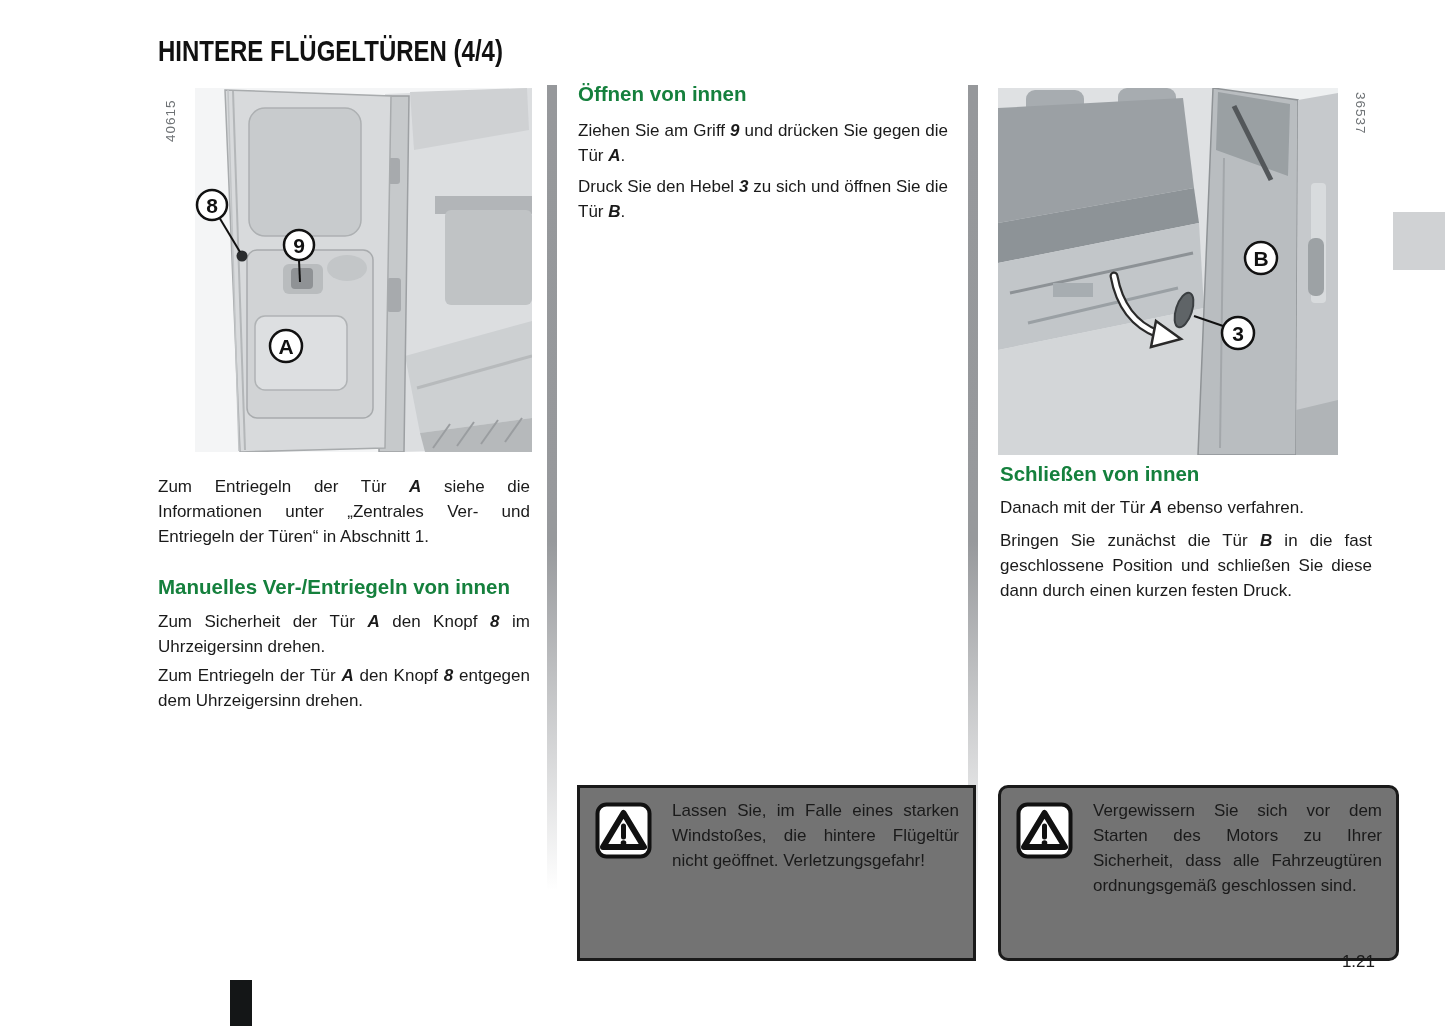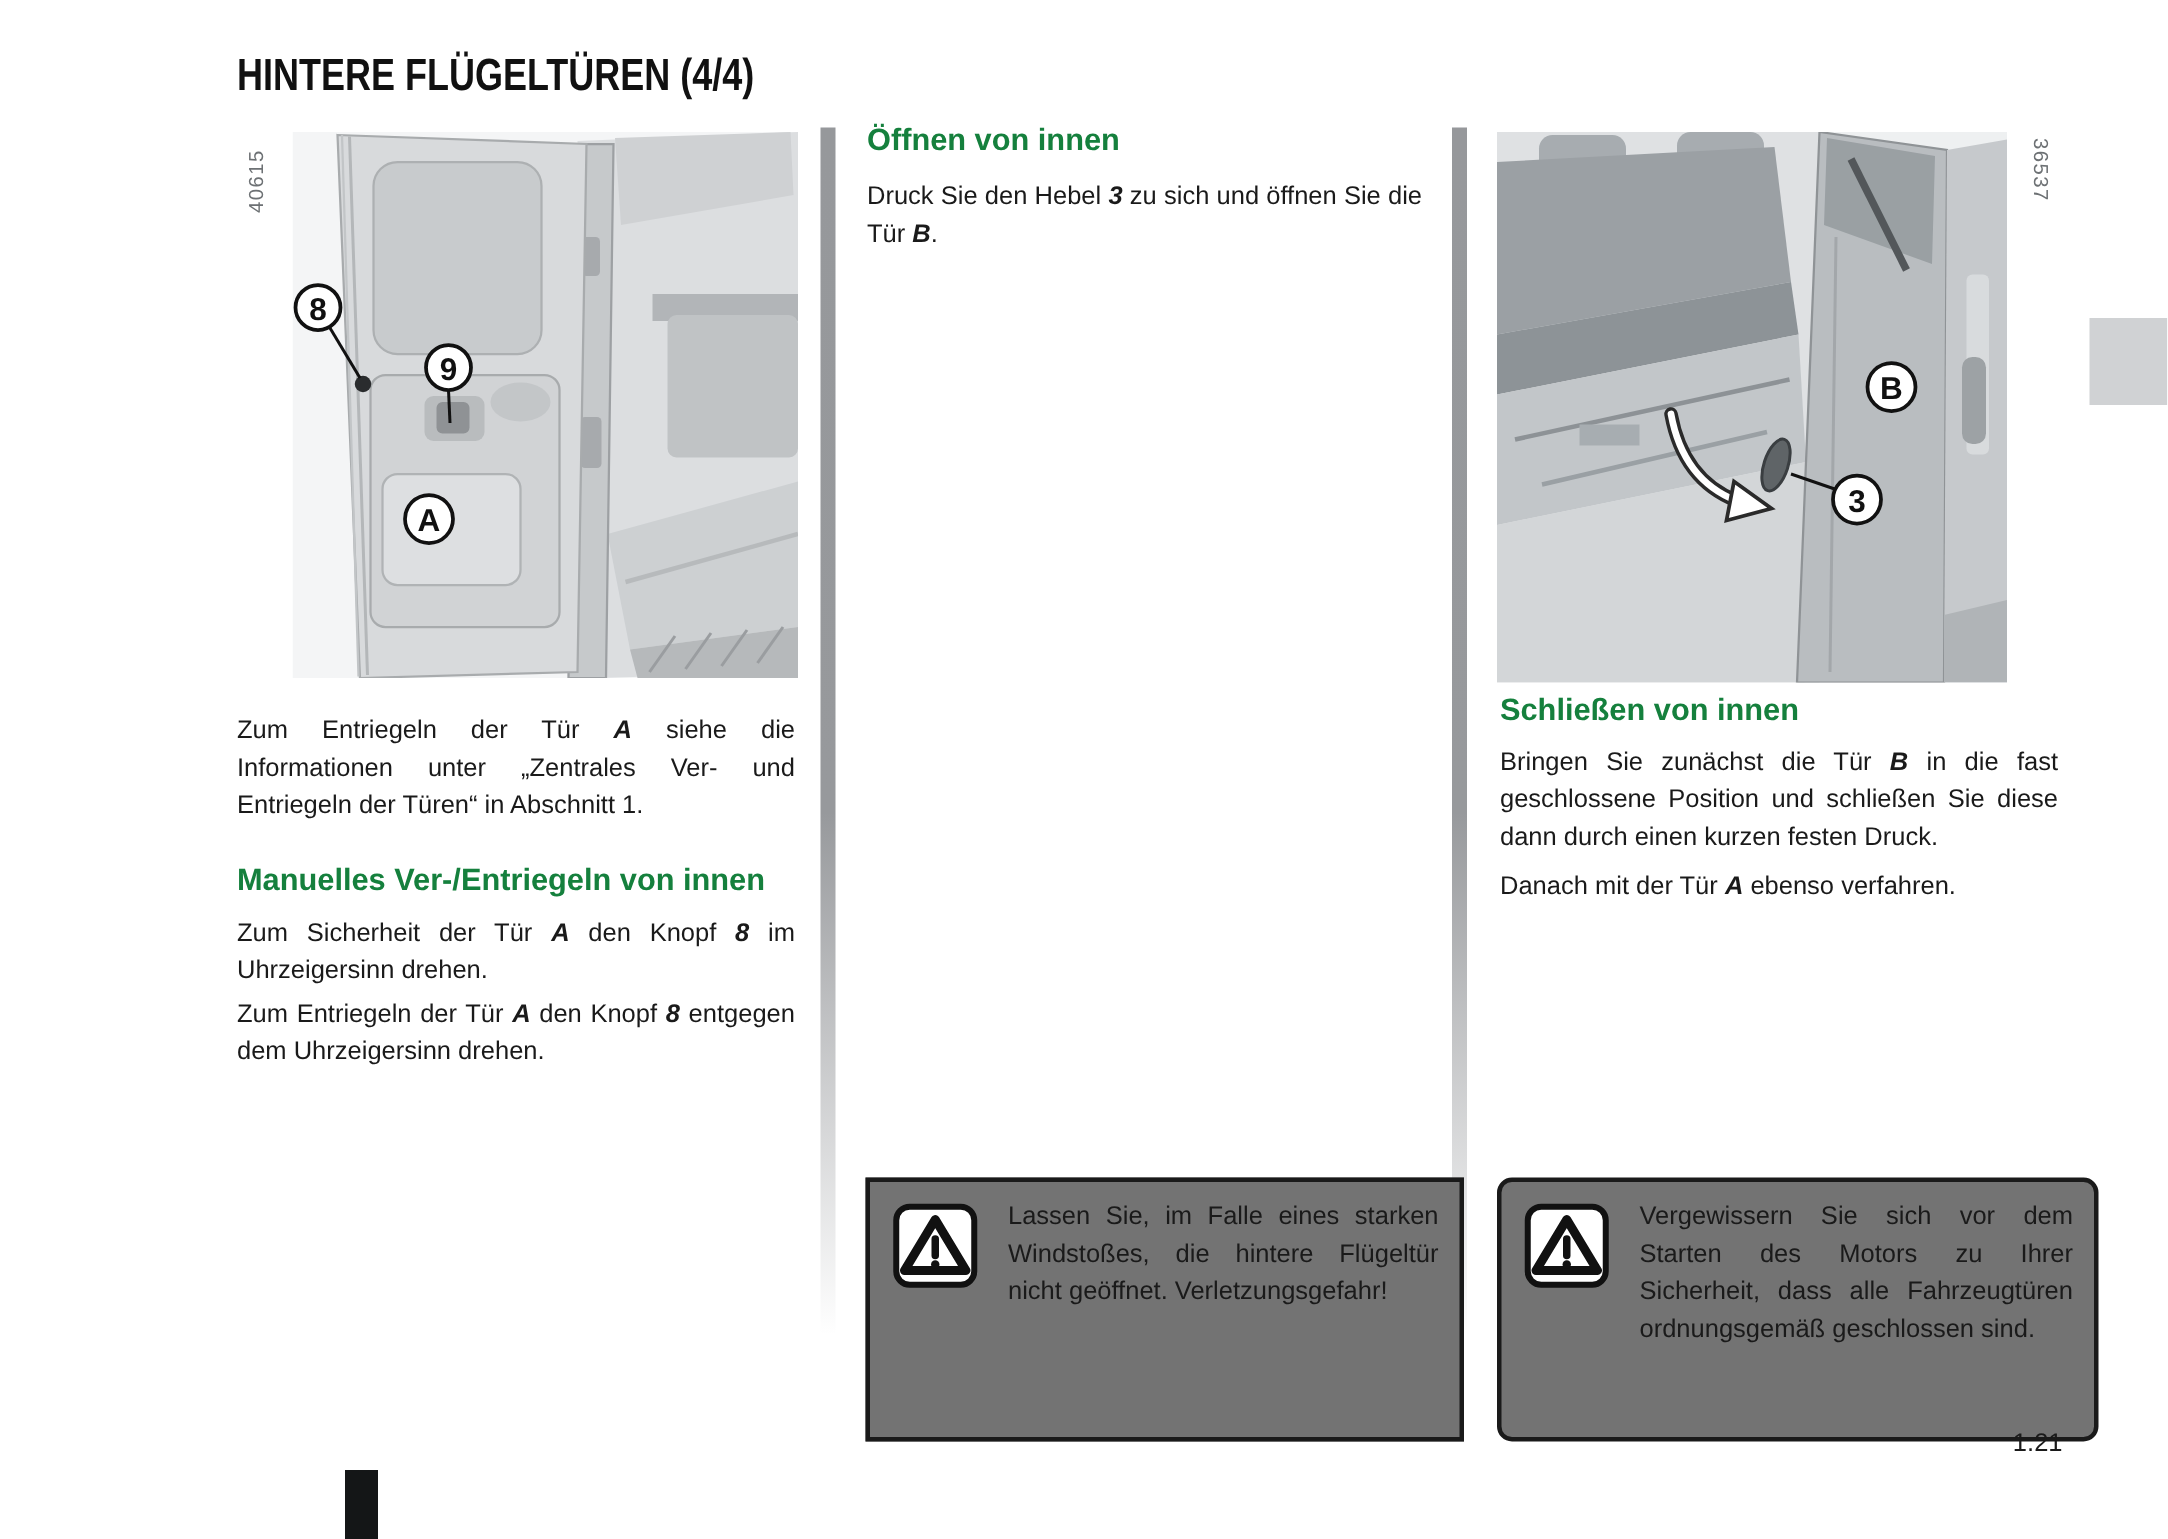--- a/index.html
+++ b/index.html
@@ -109,20 +109,21 @@
 
   <div id="left-col" class="abs col">
     <p class="body"><span>Zum Entriegeln der Tür </span><span class="ref">A</span><span> siehe die Informationen unter „Zentrales Ver- und Entriegeln der Türen“ in Abschnitt 1.</span></p>
     <h2>Manuelles Ver-/Entriegeln von innen</h2>
     <p class="body"><span>Zum Sicherheit der Tür </span><span class="ref">A</span><span> den Knopf </span><span class="ref">8</span><span> im Uhrzeigersinn drehen.</span></p>
     <p class="body"><span>Zum Entriegeln der Tür </span><span class="ref">A</span><span> den Knopf </span><span class="ref">8</span><span> entgegen dem Uhrzeigersinn drehen.</span></p>
   </div>
 
   <div id="mid-col" class="abs col">
     <h2>Öffnen von innen</h2>
+    <p><span>Ziehen Sie am Griff </span><span class="ref">9</span><span> und drücken Sie gegen die Tür </span><span class="ref">A</span><span>.</span></p>
     <p><span>Druck Sie den Hebel </span><span class="ref">3</span><span> zu sich und öffnen Sie die Tür </span><span class="ref">B</span><span>.</span></p>
   </div>
 
   <div id="fig-id-right" class="abs fig-id">36537</div>
 
   <div id="figure-right" class="abs figure">
     <svg width="340" height="367" viewBox="0 0 340 367">
       <rect x="0" y="0" width="340" height="367" fill="#eef0f1"></rect>
       <polygon points="0,0 215,0 205,367 0,367" fill="#dfe1e3"></polygon>
 
@@ -155,22 +156,22 @@
       <circle class="callout-circle" cx="263" cy="170" r="16"></circle>
       <text class="callout-text" x="263" y="178" text-anchor="middle">B</text>
       <line class="callout-line" x1="196" y1="228" x2="228" y2="239"></line>
       <circle class="callout-circle" cx="240" cy="245" r="16"></circle>
       <text class="callout-text" x="240" y="253" text-anchor="middle">3</text>
     </svg>
   </div>
 
   <div id="right-col" class="abs col">
     <h2>Schließen von innen</h2>
+    <p><span>Danach mit der Tür </span><span class="ref">A</span><span> ebenso verfahren.</span></p>
     <p><span>Bringen Sie zunächst die Tür </span><span class="ref">B</span><span> in die fast geschlossene Position und schließen Sie diese dann durch einen kurzen festen Druck.</span></p>
-    <p><span>Danach mit der Tür </span><span class="ref">A</span><span> ebenso verfahren.</span></p>
   </div>
 
   <div id="warning-box-mid" class="abs warning-box">
     <span class="warning-icon-wrap">
       <svg width="57" height="57" viewBox="0 0 57 57">
         <rect x="2.5" y="2.5" width="52" height="52" rx="9" fill="#fff" stroke="#111" stroke-width="4"></rect>
         <path d="M28.5,11 L49,45 L8,45 Z" fill="#fff" stroke="#111" stroke-width="6" stroke-linejoin="round"></path>
         <line x1="28.5" y1="24" x2="28.5" y2="35" stroke="#111" stroke-width="5" stroke-linecap="round"></line>
         <circle cx="28.5" cy="41" r="2.8" fill="#111"></circle>
       </svg>

